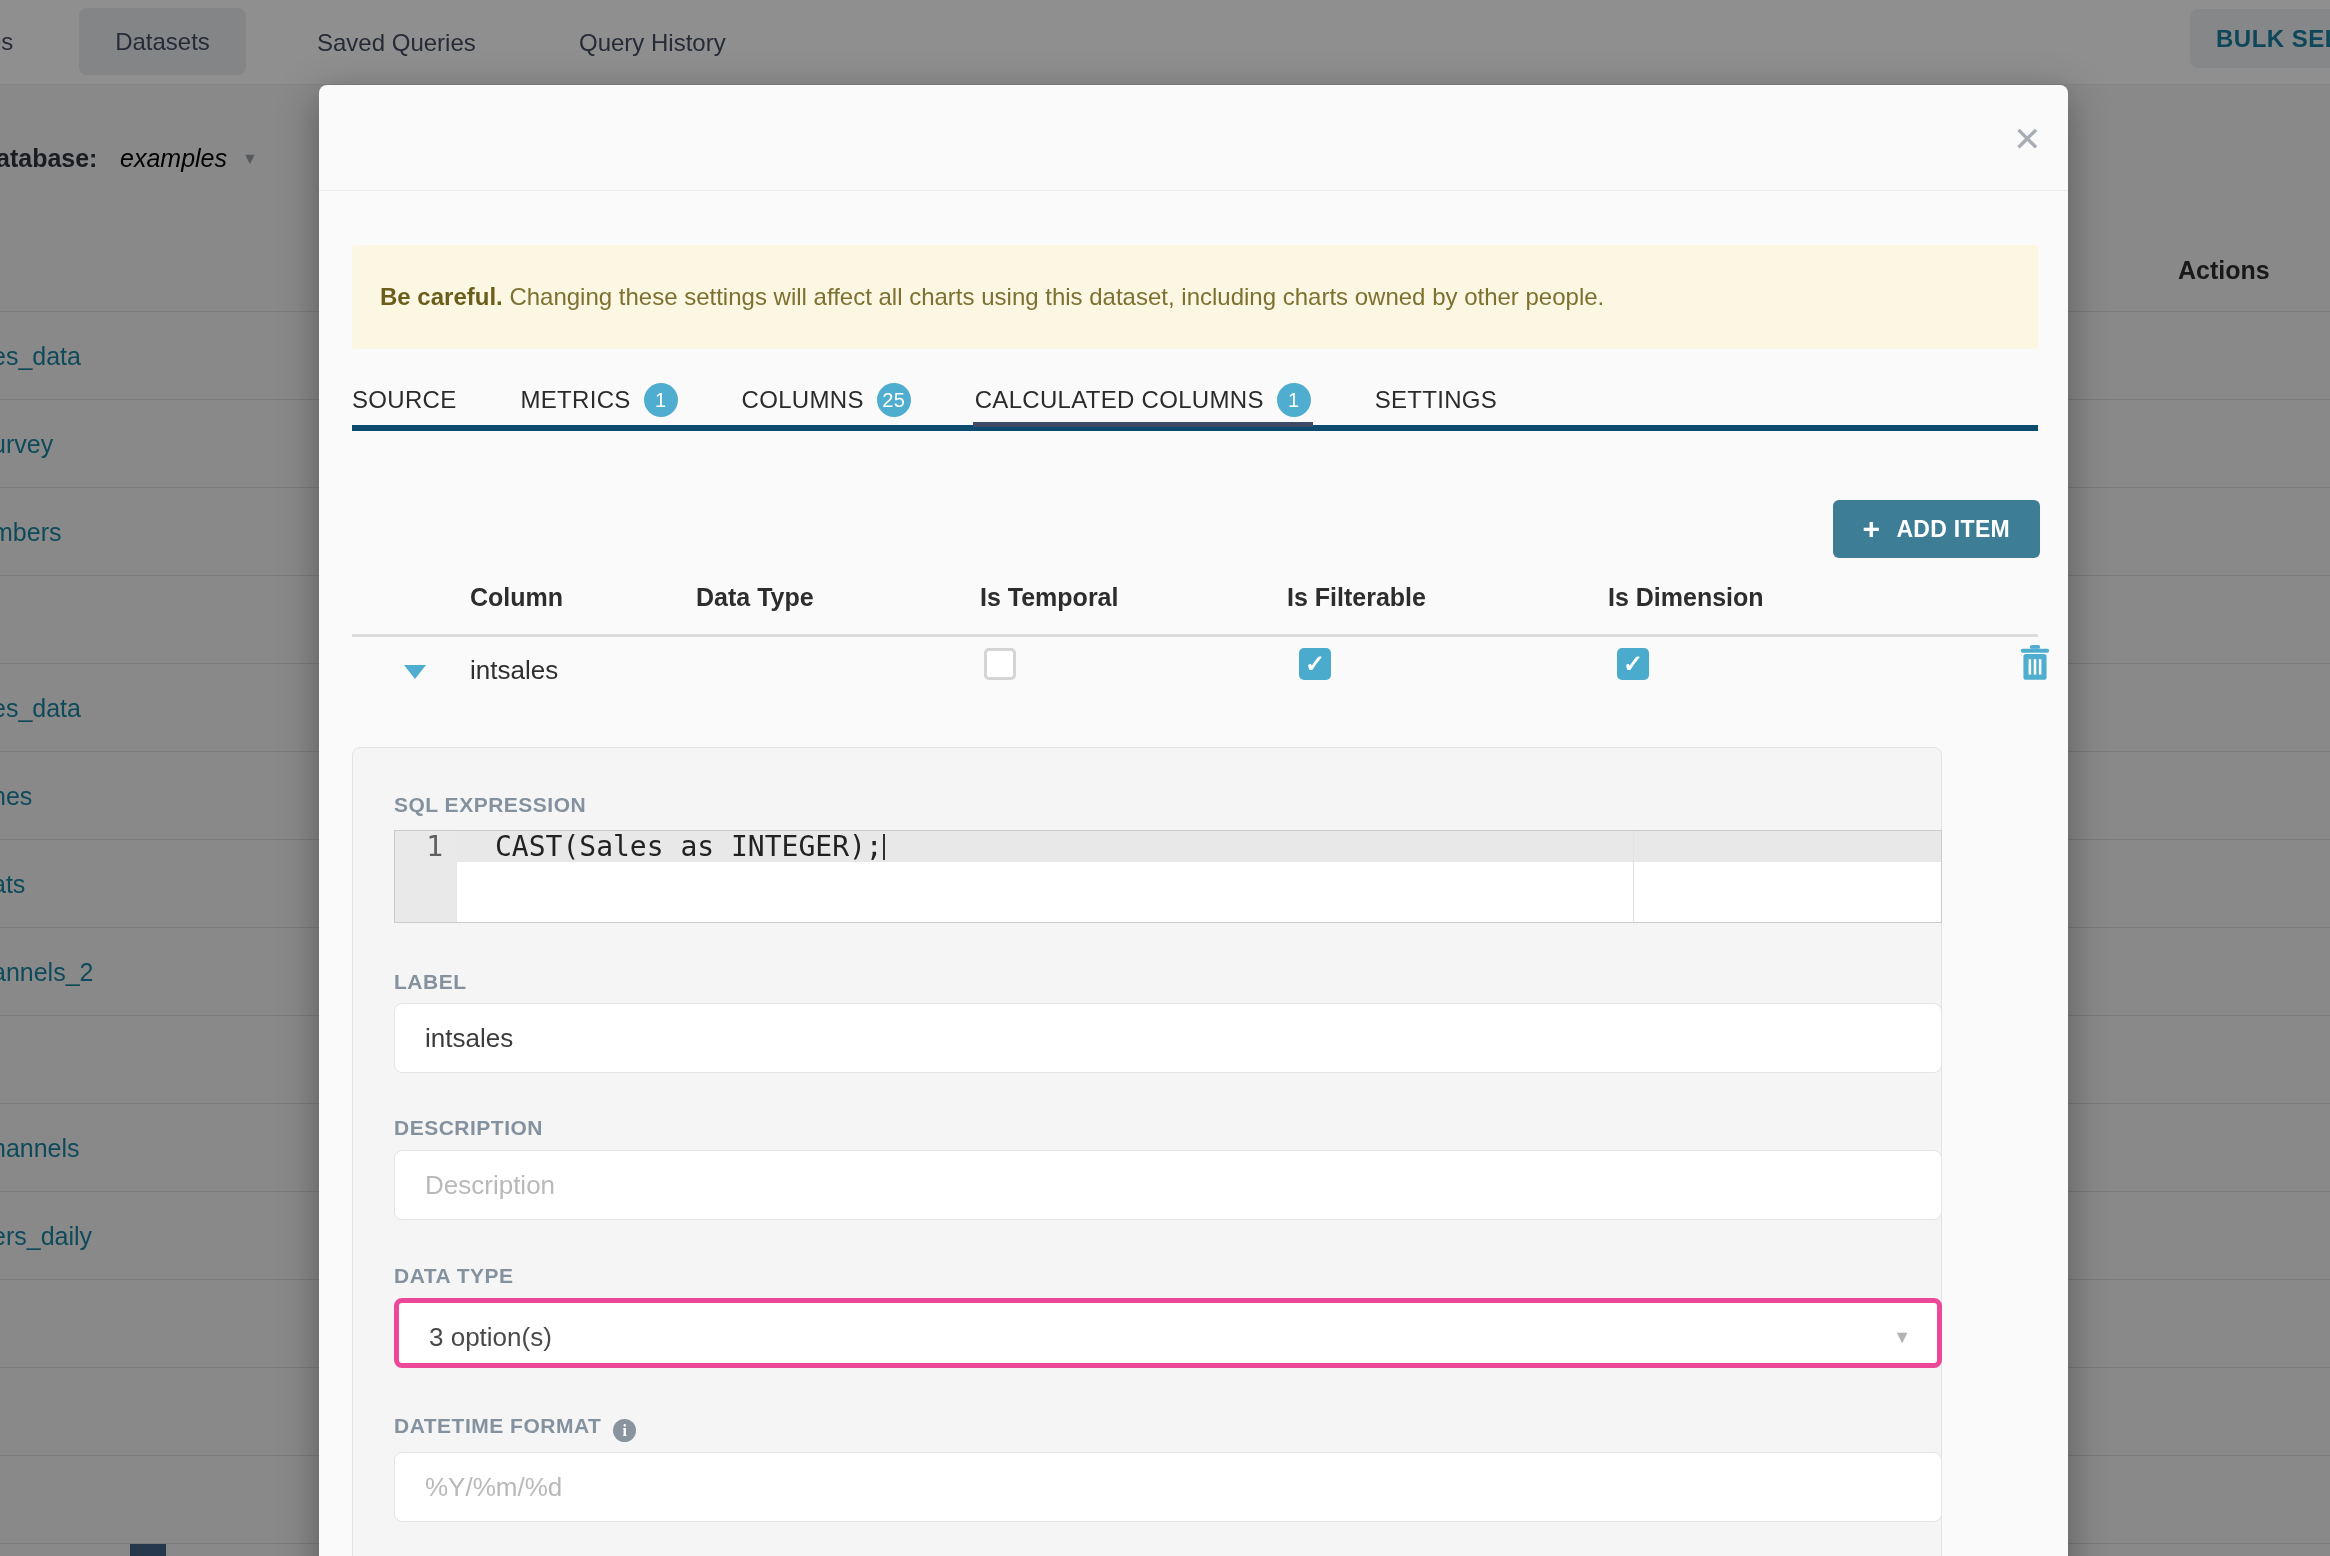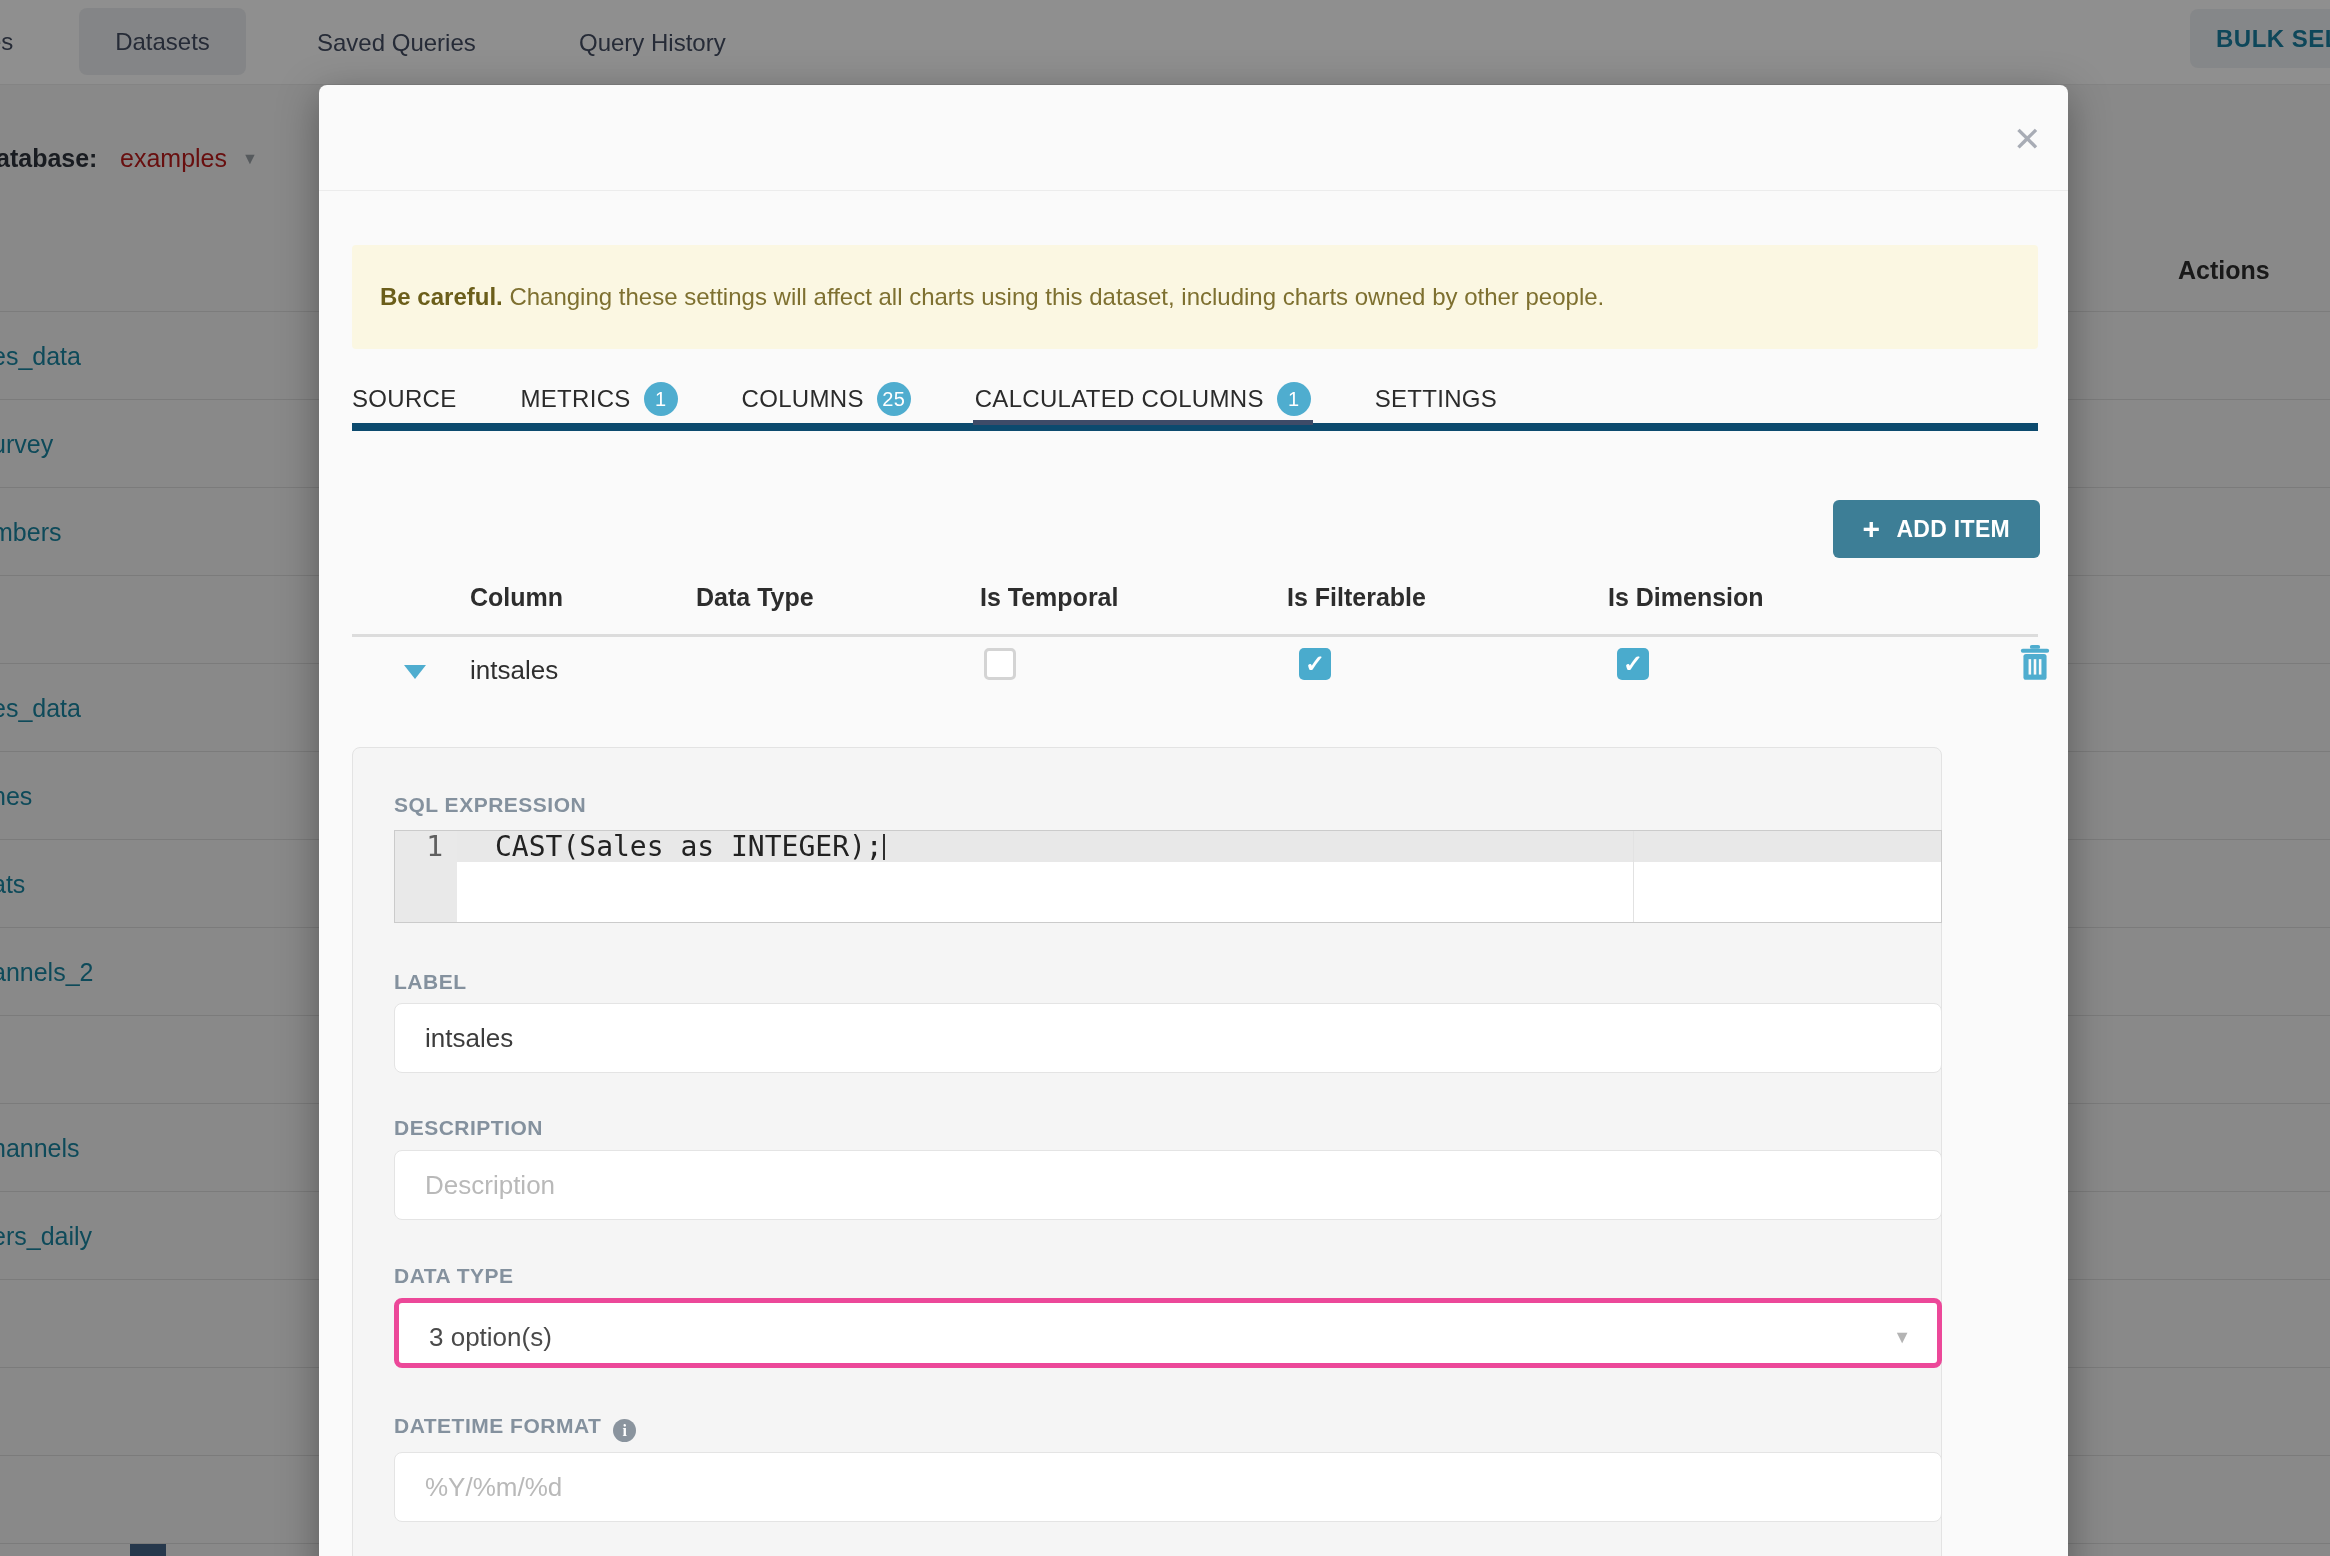--- a/index.html
+++ b/index.html
@@ -11,21 +11,21 @@
   .bg-nav-partial { position:absolute; left:-12px; top:28px; font-size:24px; color:#454e63; }
   .bg-nav-pill { position:absolute; left:79px; top:8px; width:167px; height:67px; background:#eceef1; border-radius:8px;
                  display:flex; align-items:center; justify-content:center; font-size:24px; color:#454e63; font-weight:500; }
   .bg-nav-item { position:absolute; top:29px; font-size:24px; color:#454e63;margin-left:7px; }
   .bg-nav-saved { left:310px; }
   .bg-nav-history { left:572px; }
   .bulk-btn { position:absolute; left:2190px; top:9px; width:210px; height:59px; background:#eef1f4; border-radius:8px;
               font-size:24px; font-weight:700; letter-spacing:.5px; color:#1a7fa0; line-height:59px; padding-left:26px; }
 
   .bg-filter-label { position:absolute; left:-4px; top:144px; font-size:25px; font-weight:700; color:#2e333c; }
-  .bg-filter-value { position:absolute; left:120px; top:144px; font-size:25px; color:#b91c1c; }
+  .bg-filter-value { position:absolute; left:120px; top:144px; font-size:25px; color:#000000;font-style:italic; }
   .bg-filter-caret { position:absolute; left:242px; top:150px; font-size:16px; color:#9aa0a6; }
 
   .bg-actions { position:absolute; left:2178px; top:256px; font-size:25px; font-weight:600; color:#2d2d2d; }
   .bg-header-sep { position:absolute; left:0; top:311px; width:2330px; height:1px; background:#dedede; }
 
   .bg-row { position:absolute; left:0; width:2330px; height:88px; border-bottom:1px solid #dcdcdc; }
   .bg-row a { position:absolute; left:-8px; top:0; line-height:88px; font-size:25px; color:#1a85a0; text-decoration:none; white-space:nowrap; }
   .bg-bluebox { position:absolute; left:130px; top:1544px; width:36px; height:20px; background:#456488; }
 
   
@@ -37,21 +37,21 @@
   .modal-title { position:absolute; left:33px; top:40px; font-size:30px; color:#2b2b2b; }
   .modal-title strong { font-weight:700; }
   .modal-close { position:absolute; left:1694px; top:34px; font-size:34px; color:#a8acb5; cursor:pointer; }
   .modal-hdr-sep { position:absolute; left:0; top:105px; width:1749px; height:1px; background:#ececec; }
 
   .warning { position:absolute; left:33px; top:160px; width:1686px; height:104px; background:#fbf7e2; border-radius:4px;
              font-size:24px; color:#7e7030; line-height:104px; padding:0 28px; white-space:nowrap; overflow:hidden; }
   .warning strong { color:#6b5e1a; font-weight:700; }
 
   .tabs { position:absolute; left:33px; top:290px; width:1686px; height:56px; display:flex; gap:64px; align-items:center;
-          border-bottom:8px solid #0c4a6e; }
+          border-bottom:6px solid #0c4a6e; }
   .tab { position:relative; height:100%; display:flex; align-items:center; gap:13px; font-size:24px; color:#2b2b2b;
          letter-spacing:.3px; cursor:pointer; }
   .tab .badge { width:34px; height:34px; border-radius:50%; background:#4fadcf; color:#fff; font-size:20px;
                 display:flex; align-items:center; justify-content:center; }
   .tab.active::after { content:""; position:absolute; left:-2px; right:-2px; bottom:-2px; height:5px; background:#3e4b68; }
 
   .add-item { position:absolute; right:28px; top:415px; height:58px; padding:0 30px; background:#3d7e96; border:none;
               border-radius:6px; color:#fff; font-size:23px; font-weight:600; letter-spacing:.3px;
               display:flex; align-items:center; gap:16px; cursor:pointer; font-family:"Liberation Sans",sans-serif; }
   .add-item .plus { font-size:30px; font-weight:600; line-height:1; }

